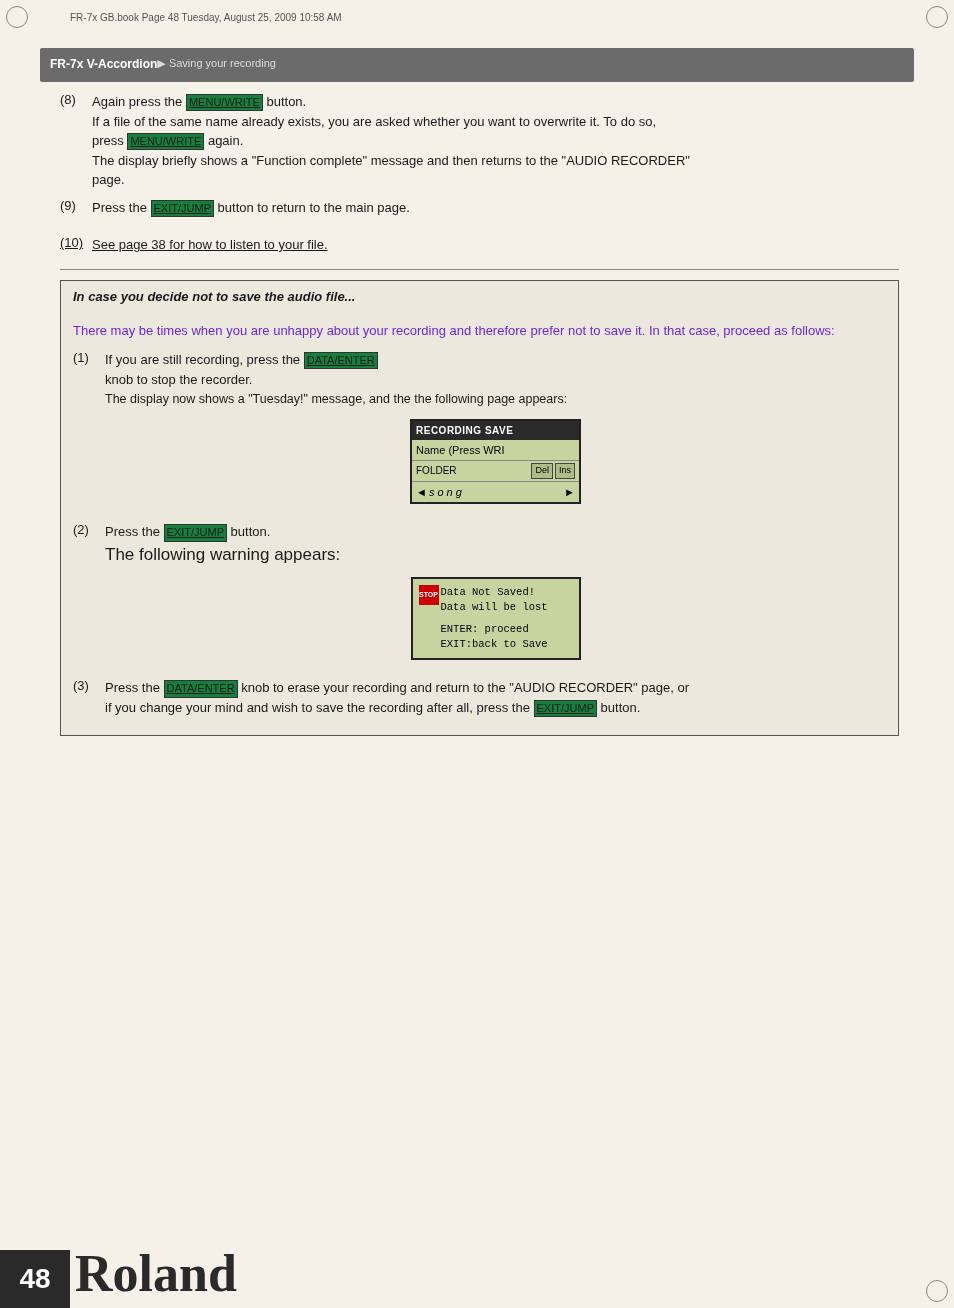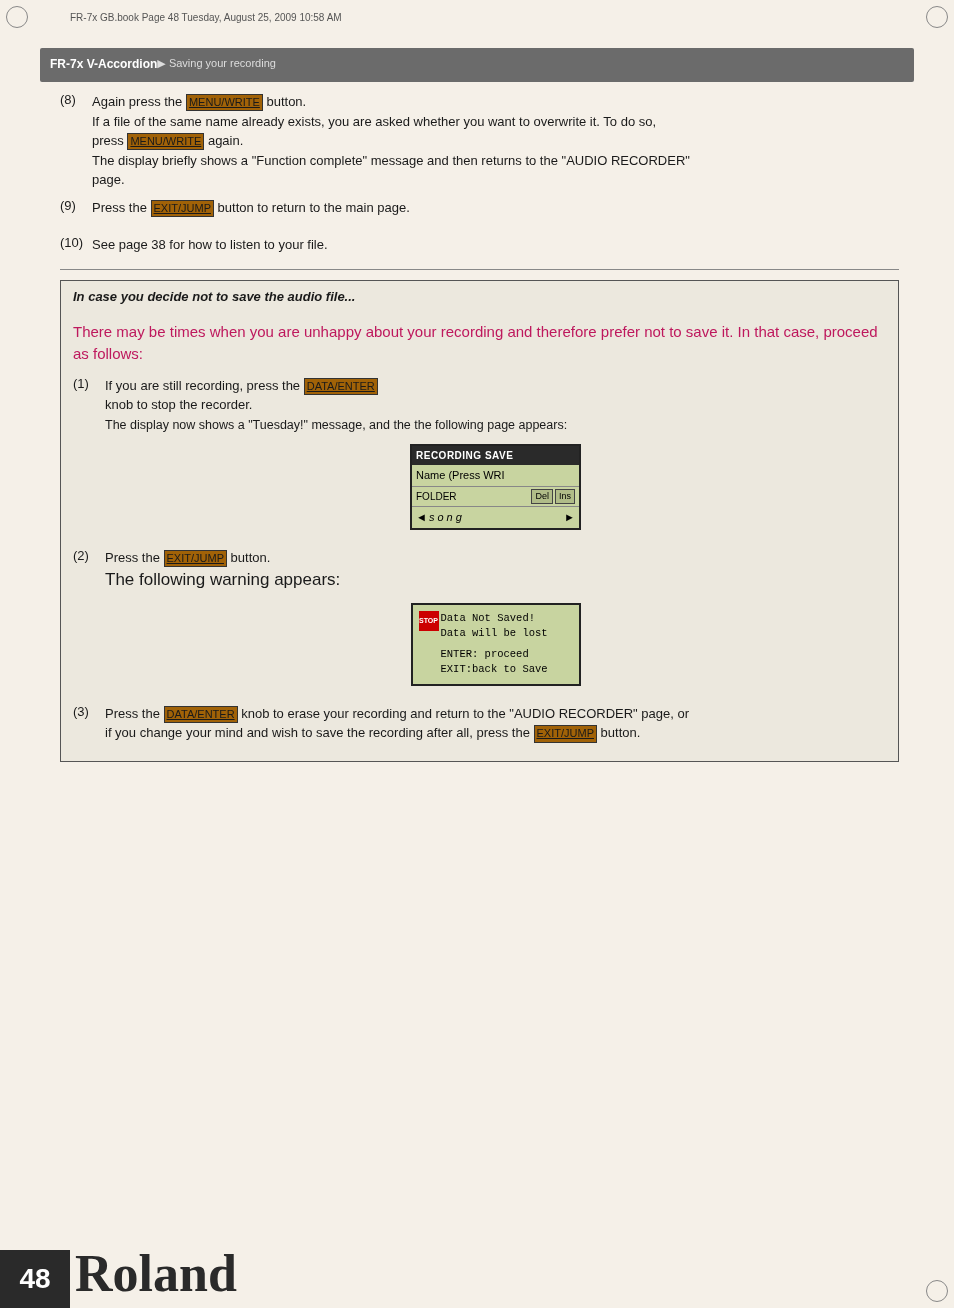--- a/index.html
+++ b/index.html
@@ -82,21 +82,21 @@
       color: #1a1a1a;
     }
 
     
     .key-box {
       display: inline-block;
       border: 1px solid #333;
       padding: 0 2px;
       font-size: 11px;
       font-family: Arial, sans-serif;
-      background: #a16207;
+      background: #15803d;
       text-decoration: underline;
       line-height: 1.4;
     }
 
     
     .divider {
       border: none;
       border-top: 1px solid #888;
       margin: 14px 0 10px 0;
     }
@@ -109,23 +109,23 @@
       margin-bottom: 12px;
     }
     .info-box-title {
       font-size: 13px;
       font-weight: bold;
       font-style: italic;
       margin-bottom: 17px;
       color: #1a1a1a;
     }
     .info-box-body {
-      font-size: 15px;
+      font-size: 13px;
       line-height: 1.5;
-      color: #be185d;
+      color: #6d28d9;
       margin-top: 17px;
     }
 
     
     .info-steps {
       margin-top: 10px;
     }
 
     
     .display-container {
@@ -298,21 +298,21 @@
     </div>
   </div>
 
   <div class="step" style="margin-top:4px;">
     <div class="step-num">(9)</div>
     <div class="step-content">
       Press the <span class="key-box">EXIT/JUMP</span> button to return to the main page.
     </div>
   </div>
 
-  <div class="step" style="margin-top:18px;">
+  <div class="step" style="margin-top:18px;text-decoration:underline;">
     <div class="step-num">(10)</div>
     <div class="step-content">
       See page 38 for how to listen to your file.
     </div>
   </div>
 
   <hr class="divider">
 
   <div class="info-box">
     <div class="info-box-title">In case you decide not to save the audio file...</div>

